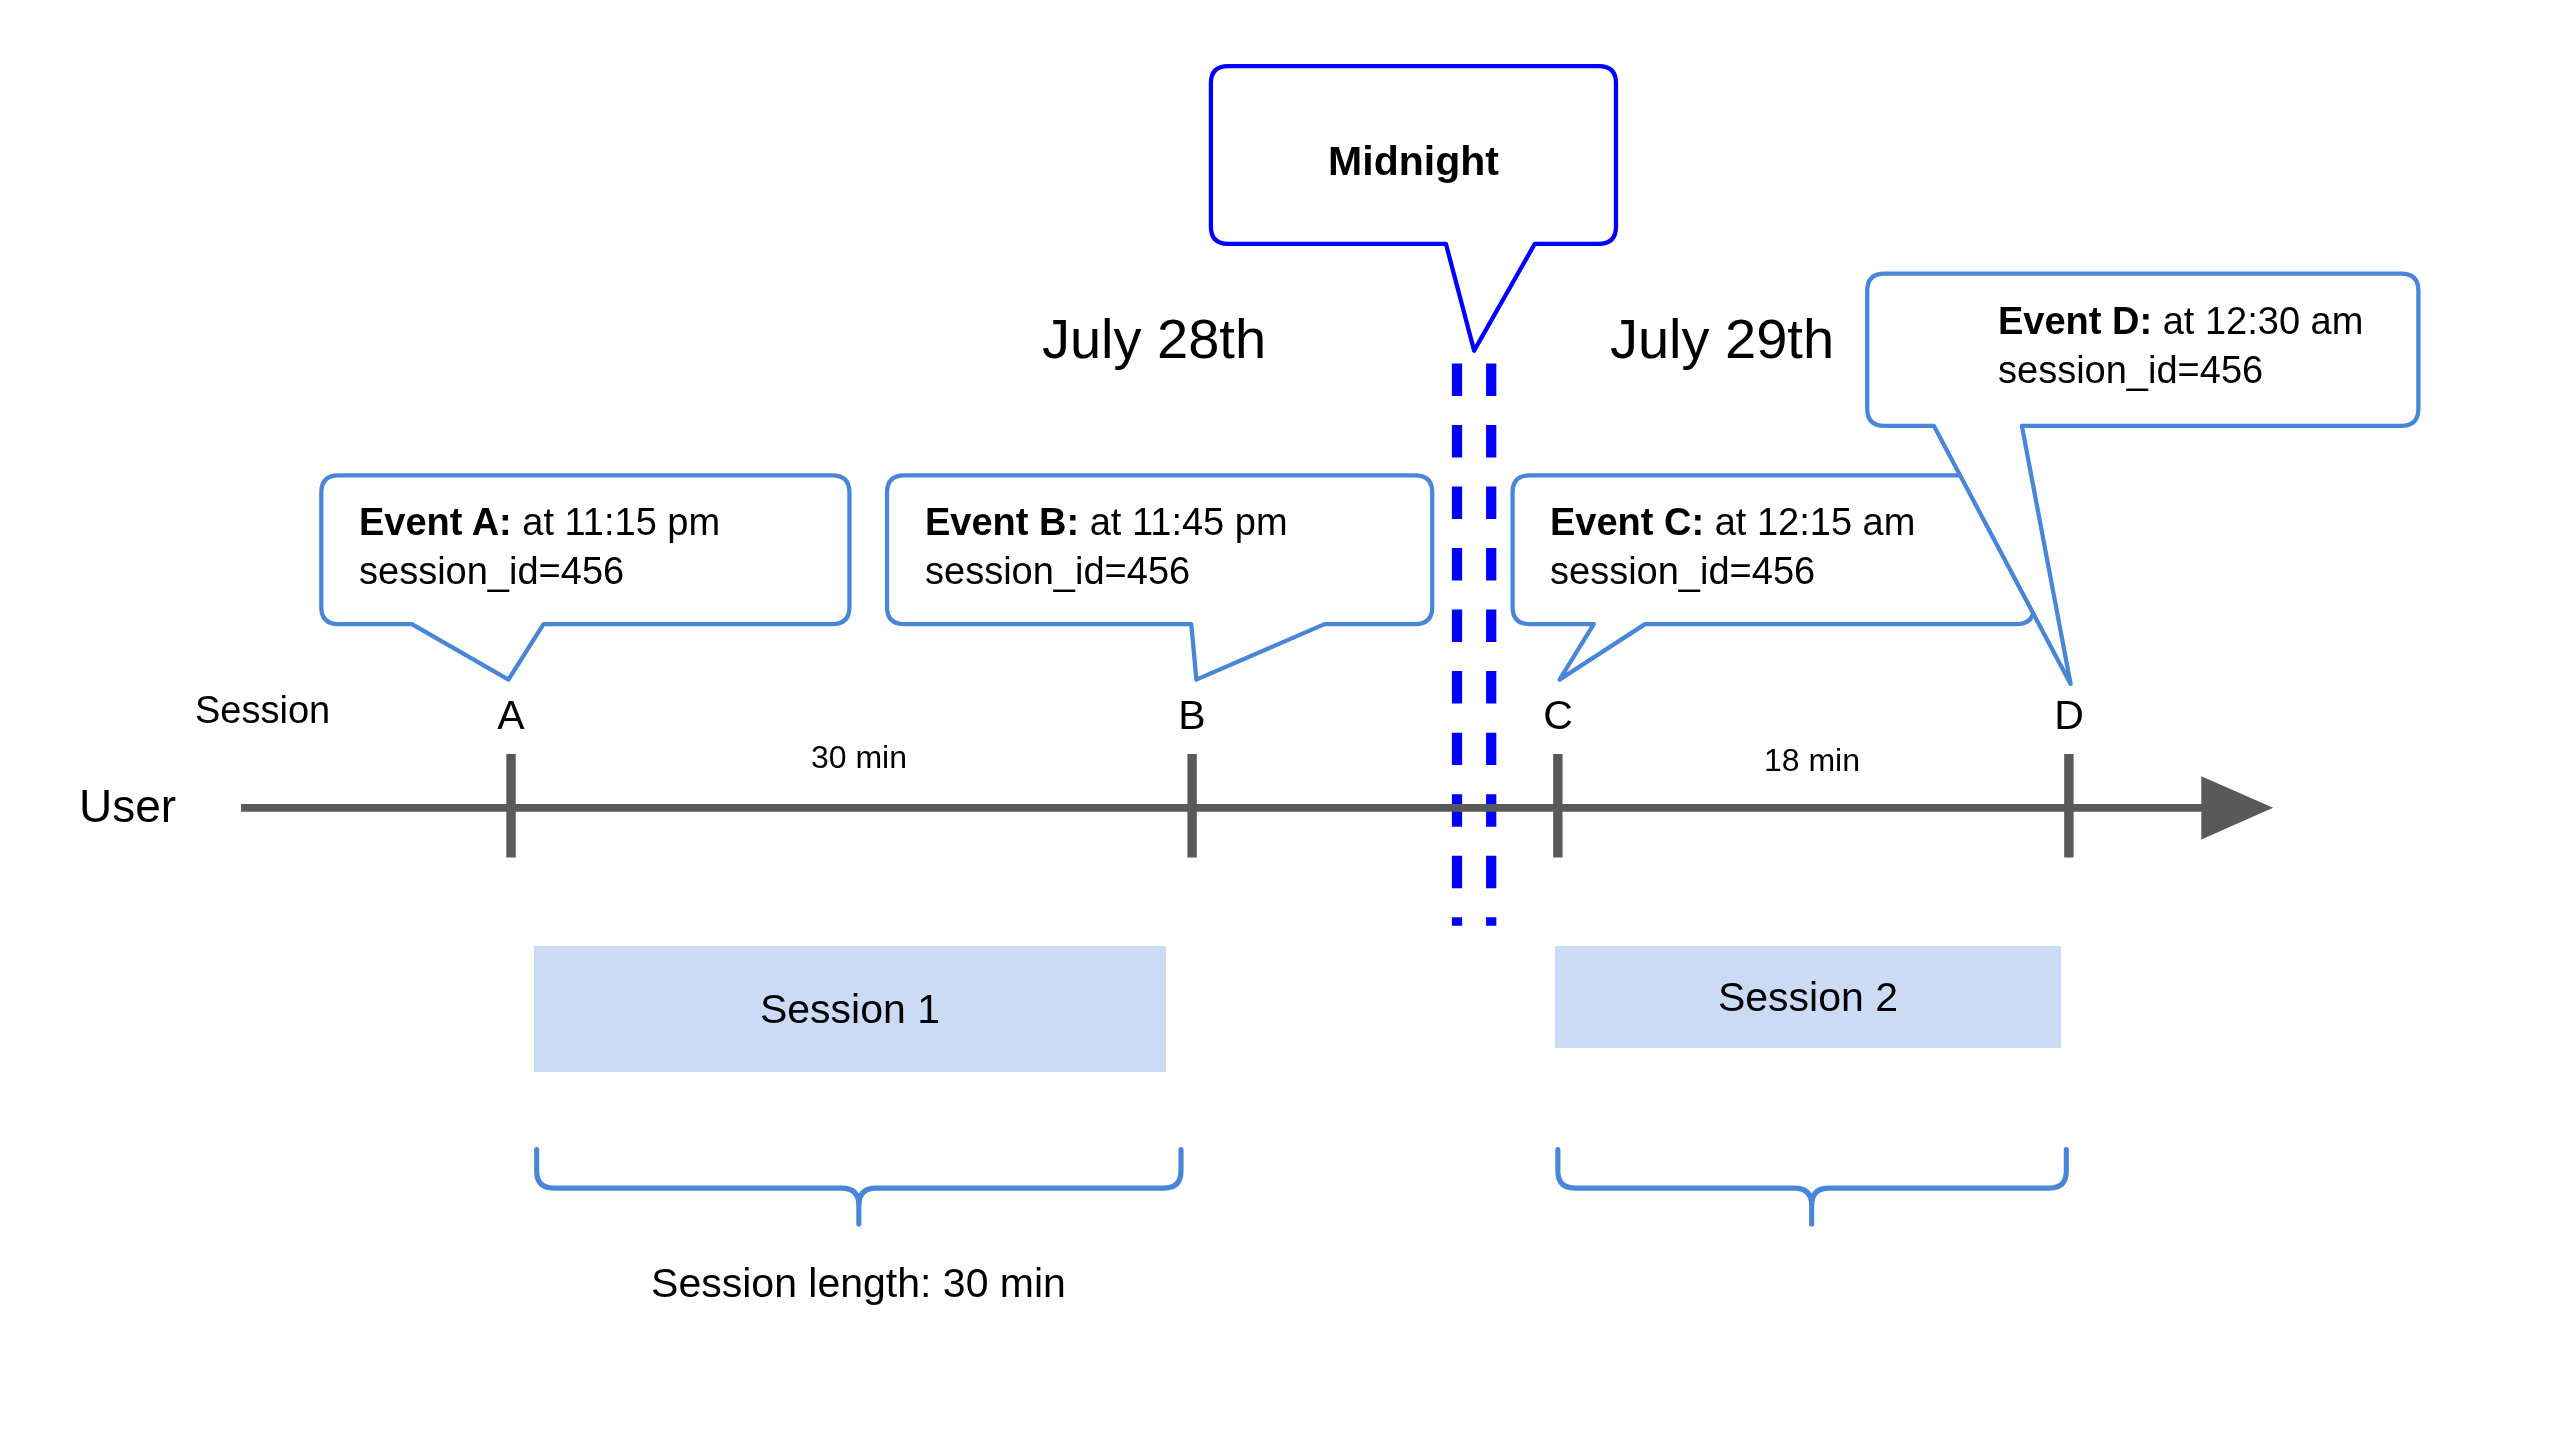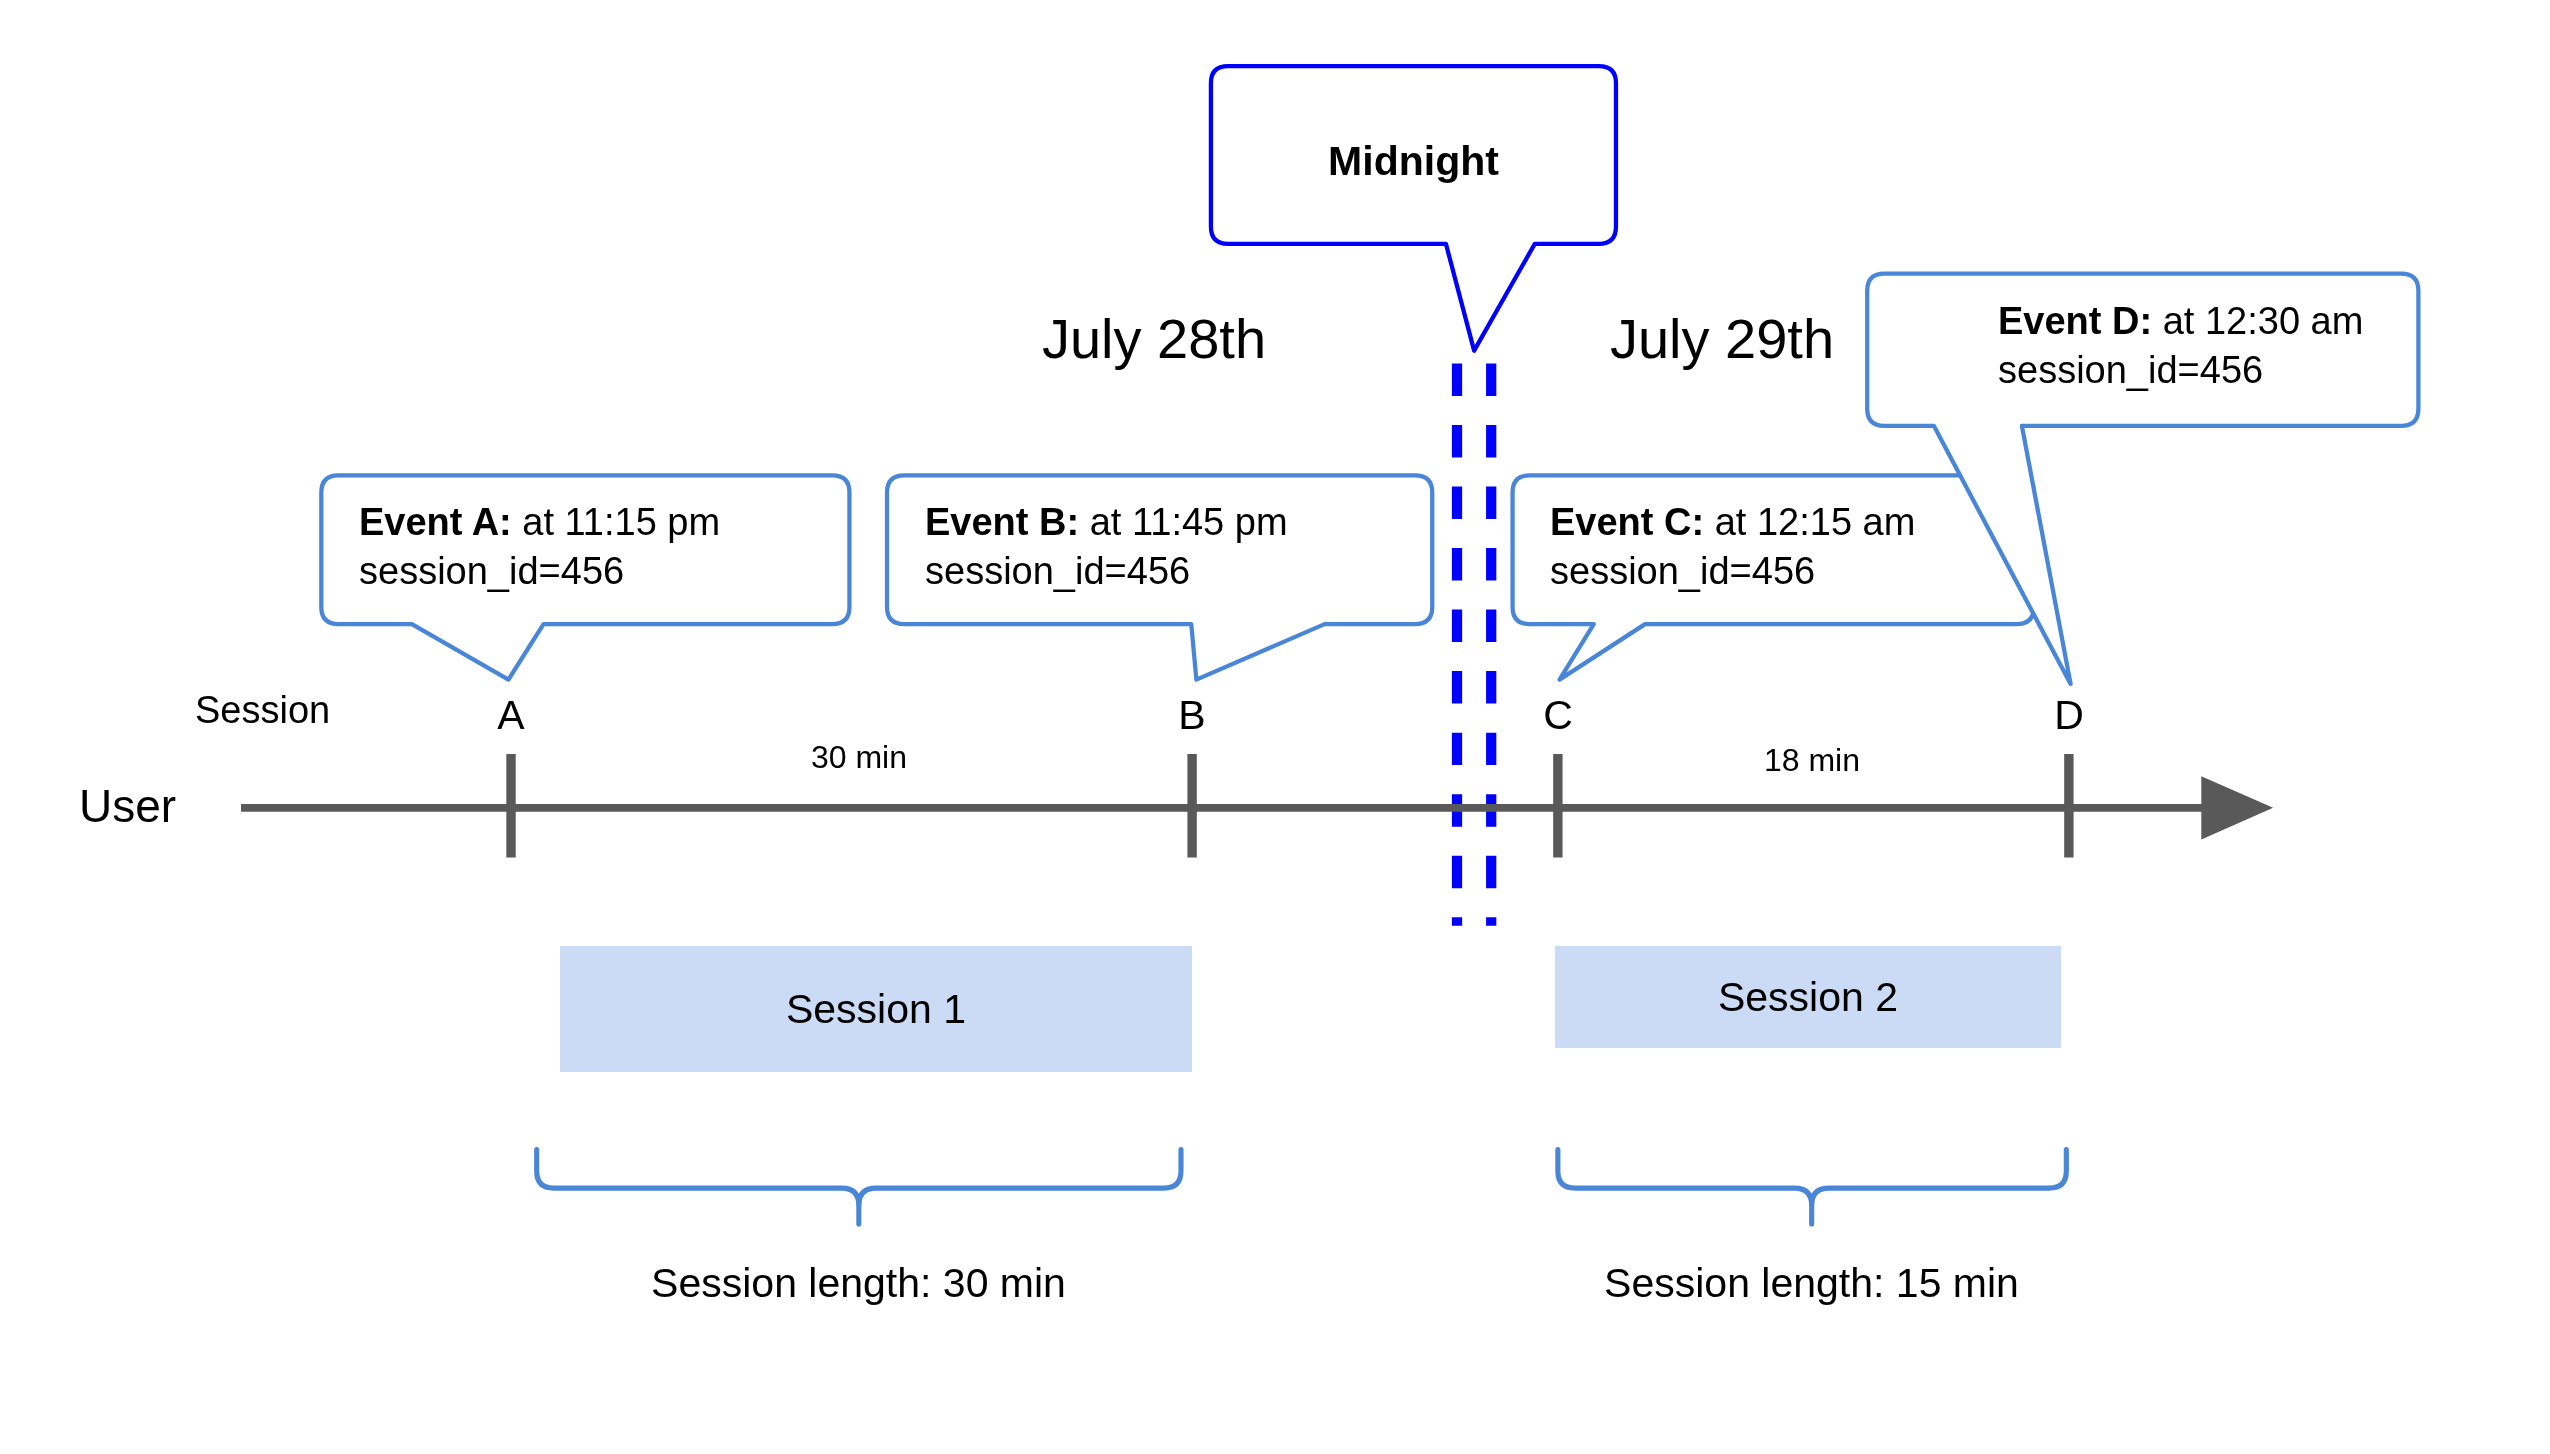--- a/index.html
+++ b/index.html
@@ -230,26 +230,25 @@
   <div class="txt axis-label" style="left:79px; top:779px;">User</div>
 
   <div class="txt marker-label" style="left:451px; top:691px; width:120px;">A</div>
   <div class="txt marker-label" style="left:1132px; top:691px; width:120px;">B</div>
   <div class="txt marker-label" style="left:1498px; top:691px; width:120px;">C</div>
   <div class="txt marker-label" style="left:2009px; top:691px; width:120px;">D</div>
 
   <div class="txt duration-label" style="left:731px; top:739px; width:256px;">30 min</div>
   <div class="txt duration-label" style="left:1684px; top:742px; width:256px;">18 min</div>
 
-  <div class="sbar" style="left:560px; top:946px; width:632px; height:126px;">
+  <div class="sbar" style="left:534px; top:946px; width:632px; height:126px;">
     <span class="session-bar-label" style="position:static;">Session 1</span>
   </div>
 
   <div class="sbar" style="left:1555px; top:946px; width:506px; height:102px;">
     <span class="session-bar-label" style="position:static;">Session 2</span>
   </div>
 
   <div class="txt session-length-label" style="left:538px; top:1259px; width:641px;">Session length: 30 min</div>
 
-  <div class="txt session-length-label" style="left:1491px; top:1259px; width:641px;">Session length: 15 min</div>
 
 </div>
 
 
 </body></html>

